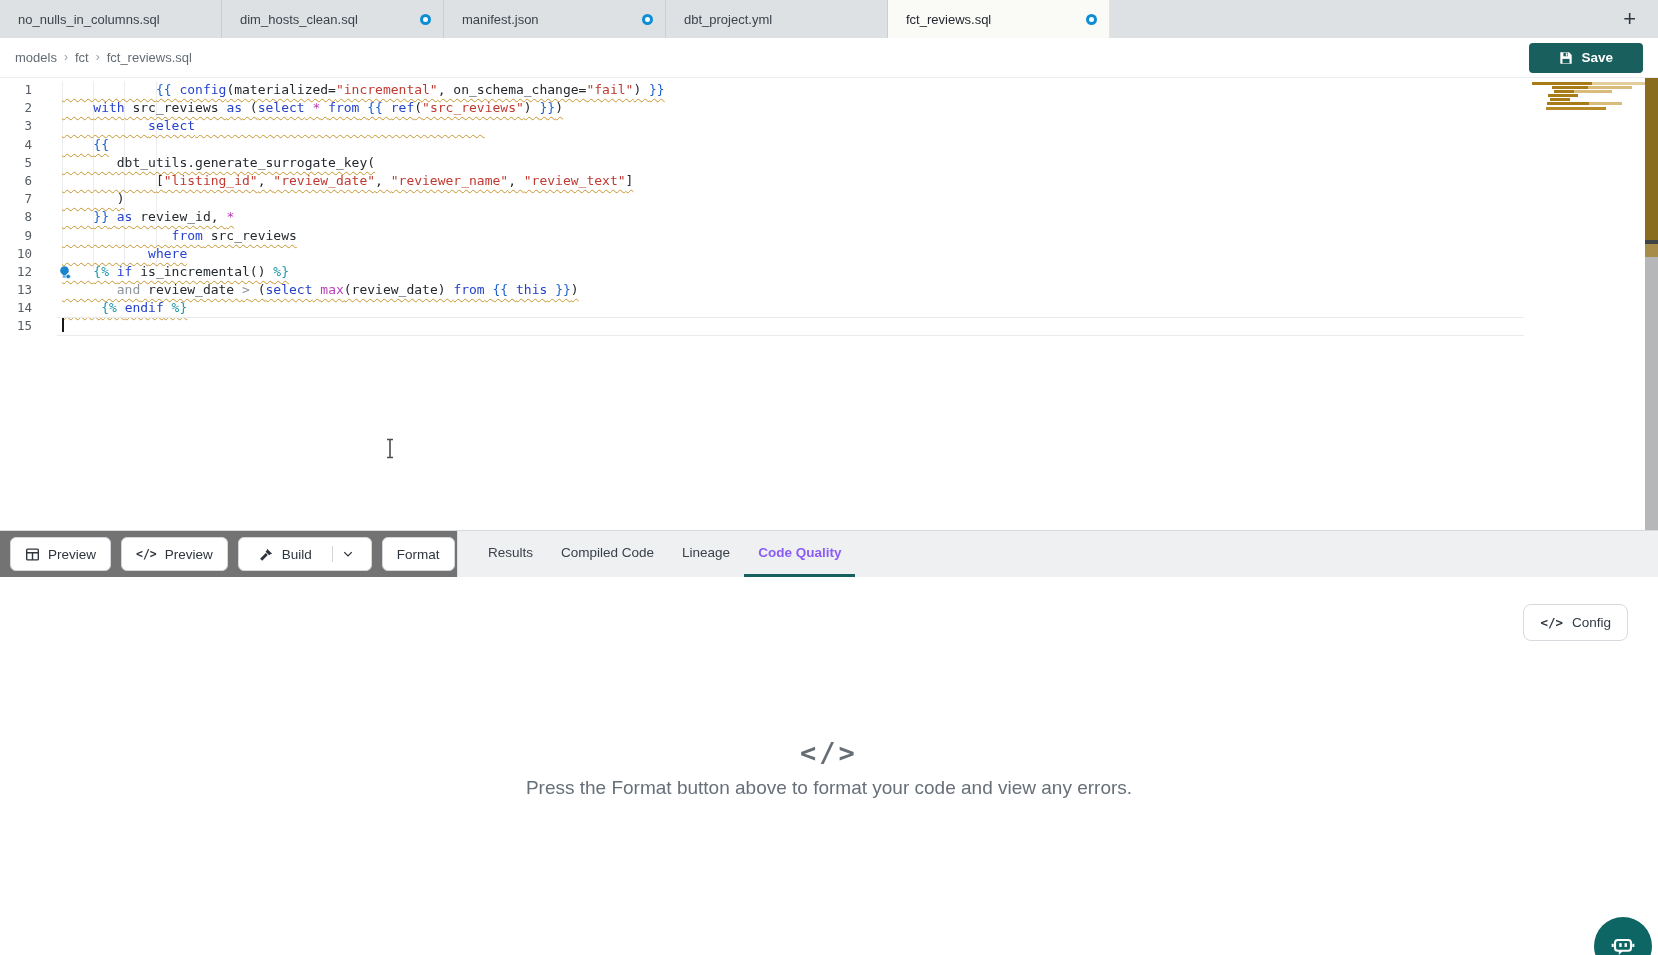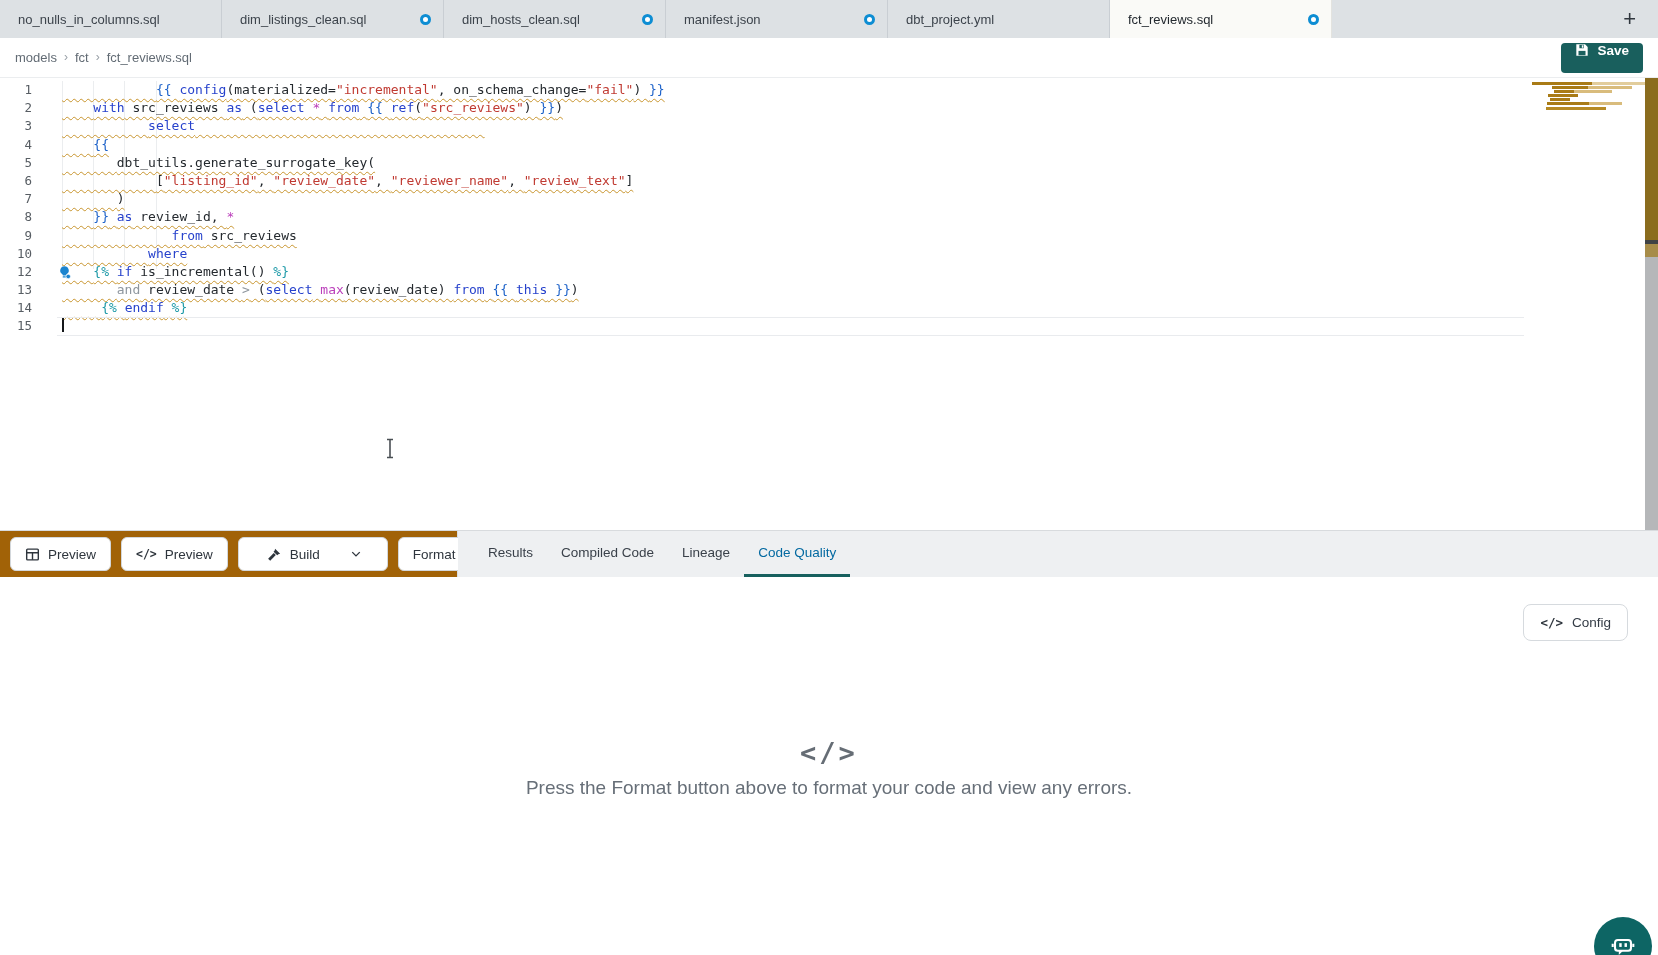--- a/index.html
+++ b/index.html
@@ -22,21 +22,21 @@
   .newtab { margin-left:auto; margin-right:16px; align-self:center;
     font-size:22px; line-height:22px; color:#30373e; cursor:pointer; padding:0 6px; }
 
   
   .crumbrow { position:absolute; top:38px; left:0; right:0; height:40px; background:#fff;
     border-bottom:1px solid #ebedef; display:flex; align-items:center; padding:0 15px; }
   .breadcrumb { display:flex; font-size:13px; color:#626b74; }
   .bc-item { cursor:pointer; }
   .bc-sep { margin:0 7px; color:#9aa1a8; font-size:12px; }
   .save-btn { margin-left:auto; background:#195f5d; color:#fff; height:30px; border:none;
-    border-radius:4px; display:flex; align-items:flex-start; gap:8px; padding:0 14px;
+    border-radius:4px; display:flex; align-items:center; gap:8px; padding:0 30px;
     font-size:13.5px; font-weight:600; font-family:inherit; cursor:pointer; }
 
   
   .editor { position:absolute; top:78px; left:0; right:0; height:452px; background:#fff;
     font-family:"DejaVu Sans Mono",monospace; font-size:13px; }
   .guides { position:absolute; left:62px; top:3px; height:188px; pointer-events:none; }
   .guides i { position:absolute; top:0; bottom:0; width:1px; background:#ebedef; }
   .g0{left:0}.g1{left:31px}.g2{left:62px}.g3{left:94px}
   .code-lines { position:absolute; top:3px; left:0; right:0; }
   .code-row { display:flex; height:18.2px; line-height:18.2px; position:relative; }
@@ -73,33 +73,33 @@
   .sb-marks  { position:absolute; top:0; left:0; right:0; height:162px; background:#8a6c1e; }
   .sb-edge   { position:absolute; top:162px; left:0; right:0; height:4px; background:#3f4245; }
   .sb-marks2 { position:absolute; top:166px; left:0; right:0; height:13px; background:#a78c49; }
 
   .ibeam { position:absolute; left:384px; top:438px; pointer-events:none; }
 
   
   .toolbar { position:absolute; top:530px; left:0; right:0; height:47px;
     border-top:1px solid #d8dbde; display:flex; }
   .toolbar-left { width:458px; flex:none; display:flex; align-items:center; gap:10px;
-    padding-left:10px; background:#a16207; border-right:1px solid #dcdfe2; }
+    padding-left:10px; background:#737373; border-right:1px solid #dcdfe2; }
   .btn { height:34px; background:#fff; border:1px solid #d3d7db; border-radius:6px;
     display:flex; align-items:center; gap:8px; padding:0 14px; font-size:13.5px;
     color:#2e353d; font-weight:500; font-family:inherit; cursor:pointer; }
-  .btn.split { padding:16px; }
+  .btn.split { padding:8px; }
   .btn.split .main { display:flex; align-items:center; gap:8px; padding:0 12px; height:100%; }
   .btn.split .chev { border-left:1px solid #d3d7db; padding:0 9px; height:100%;
     display:flex; align-items:center; cursor:pointer; }
   .code-glyph { font-family:"DejaVu Sans Mono",monospace; font-size:11.5px; font-weight:700; color:#2e353d; }
   .paneltabs { flex:1; background:#eef0f2; display:flex; align-items:stretch; padding-left:16px; }
   .ptab { display:flex; align-items:center; padding:0 14px; font-size:13.5px; color:#3a414a;
     font-weight:500; cursor:pointer; border-bottom:3px solid transparent; white-space:nowrap;text-align:center; }
-  .ptab.active { border-bottom-color:#17605e; color:#0369a1; font-weight:400; }
+  .ptab.active { border-bottom-color:#17605e; color:#8b5cf6; font-weight:700; }
 
   
   .content { position:absolute; top:577px; left:0; right:0; bottom:0; background:#fff; }
   .config-btn { position:absolute; top:27px; right:30px; height:37px; background:#fff;
     border:1px solid #d6dade; border-radius:8px; display:flex; align-items:center; gap:9px;
     padding:0 16px; font-size:13.5px; color:#333b45; font-weight:500; font-family:inherit; cursor:pointer; }
   .config-btn .code-glyph { font-size:12.5px; }
   .empty { position:absolute; top:160px; left:0; right:0; text-align:center; }
   .empty-glyph { font-size:27px; font-weight:700; color:#666d75; letter-spacing:3px;
     font-family:"DejaVu Sans Mono",monospace; }
@@ -110,24 +110,20 @@
     border-radius:50%; background:#0d6564; display:flex; align-items:center;
     justify-content:center; border:none; cursor:pointer; }
 </style>
 </head>
 <body>
 
 <div class="tabbar">
   <div style="display:flex;">
       <div class="tab">
         <span class="tab-label">no_nulls_in_columns.sql</span>
-      </div>
-      <div class="tab">
-        <span class="tab-label">dim_listings_clean.sql</span>
-        <span class="dot"></span>
       </div>
       <div class="tab">
         <span class="tab-label">dim_hosts_clean.sql</span>
         <span class="dot"></span>
       </div>
       <div class="tab">
         <span class="tab-label">manifest.json</span>
         <span class="dot"></span>
       </div>
       <div class="tab">

